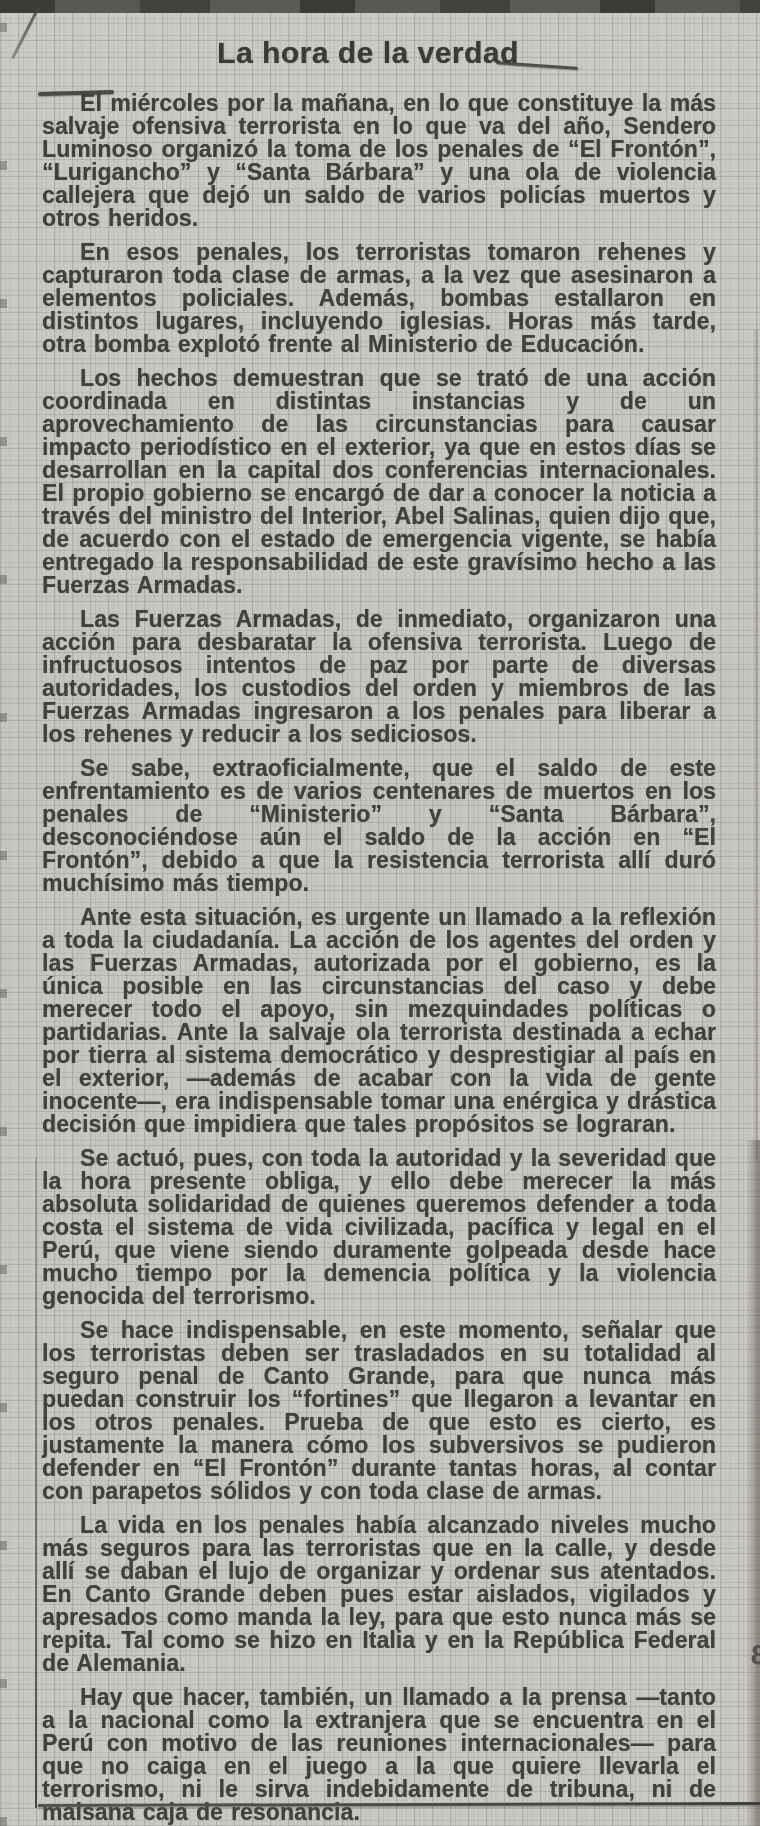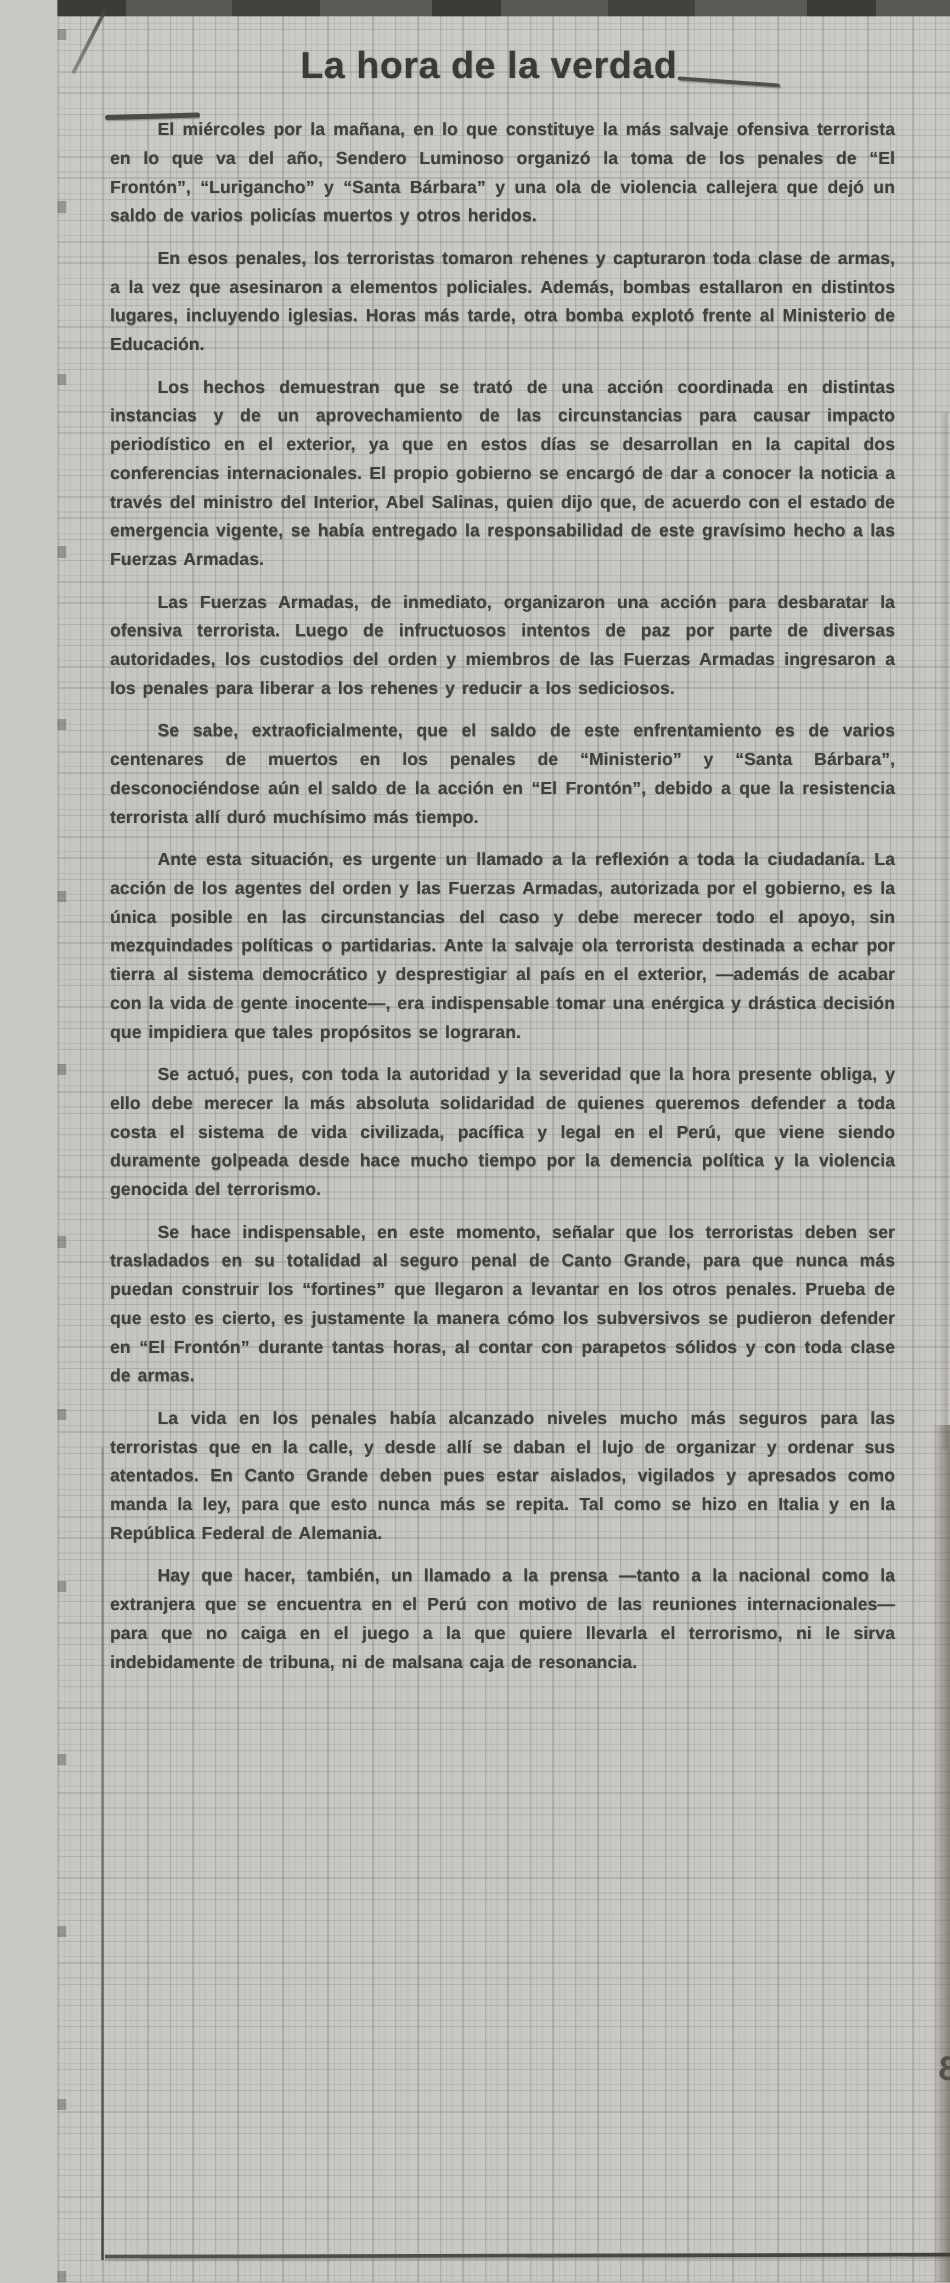--- a/index.html
+++ b/index.html
@@ -25,21 +25,20 @@
         transparent 6px, transparent 18px),
       repeating-linear-gradient(0deg,
         rgba(70,68,64,0.16) 0px, rgba(70,68,64,0.16) 1px,
         transparent 1px, transparent 5px,
         rgba(70,68,64,0.09) 5px, rgba(70,68,64,0.09) 6px,
         transparent 6px, transparent 17px),
       repeating-linear-gradient(90deg,
         rgba(90,86,78,0.05) 0px, rgba(90,86,78,0.05) 2px,
         transparent 2px, transparent 9px),
       linear-gradient(180deg, #cccac5 0%, #c7c5c0 40%, #cac8c2 100%);
-    margin-left: 46px;
   }
 
   
   .top-edge {
     position: absolute; top: 0; left: 0; right: 0; height: 13px;
     background:
       repeating-linear-gradient(90deg,
         rgba(35,34,32,0.55) 0 55px, rgba(90,88,82,0.25) 55px 140px,
         rgba(45,44,42,0.5) 140px 210px, rgba(100,98,92,0.2) 210px 300px),
       #5a5852;
@@ -100,21 +99,21 @@
     border-radius: 2px;
     transform: rotate(4deg);
     box-shadow: 1px 1px 1px rgba(60,58,54,0.4);
   }
 
   
   .column {
     position: relative;
     margin: 22px 44px 0 42px;
     color: #41403b;
-    font-size: 14px;
+    font-size: 23px;
     font-weight: 700;
     line-height: 23px;
     text-align: justify;
     letter-spacing: 0.1px;
     word-spacing: 1.5px;
     text-shadow: 0.3px 0.3px 0.8px rgba(66,64,60,0.55);
   }
   .column p {
     margin: 0 0 11px 0;
     text-indent: 38px;

